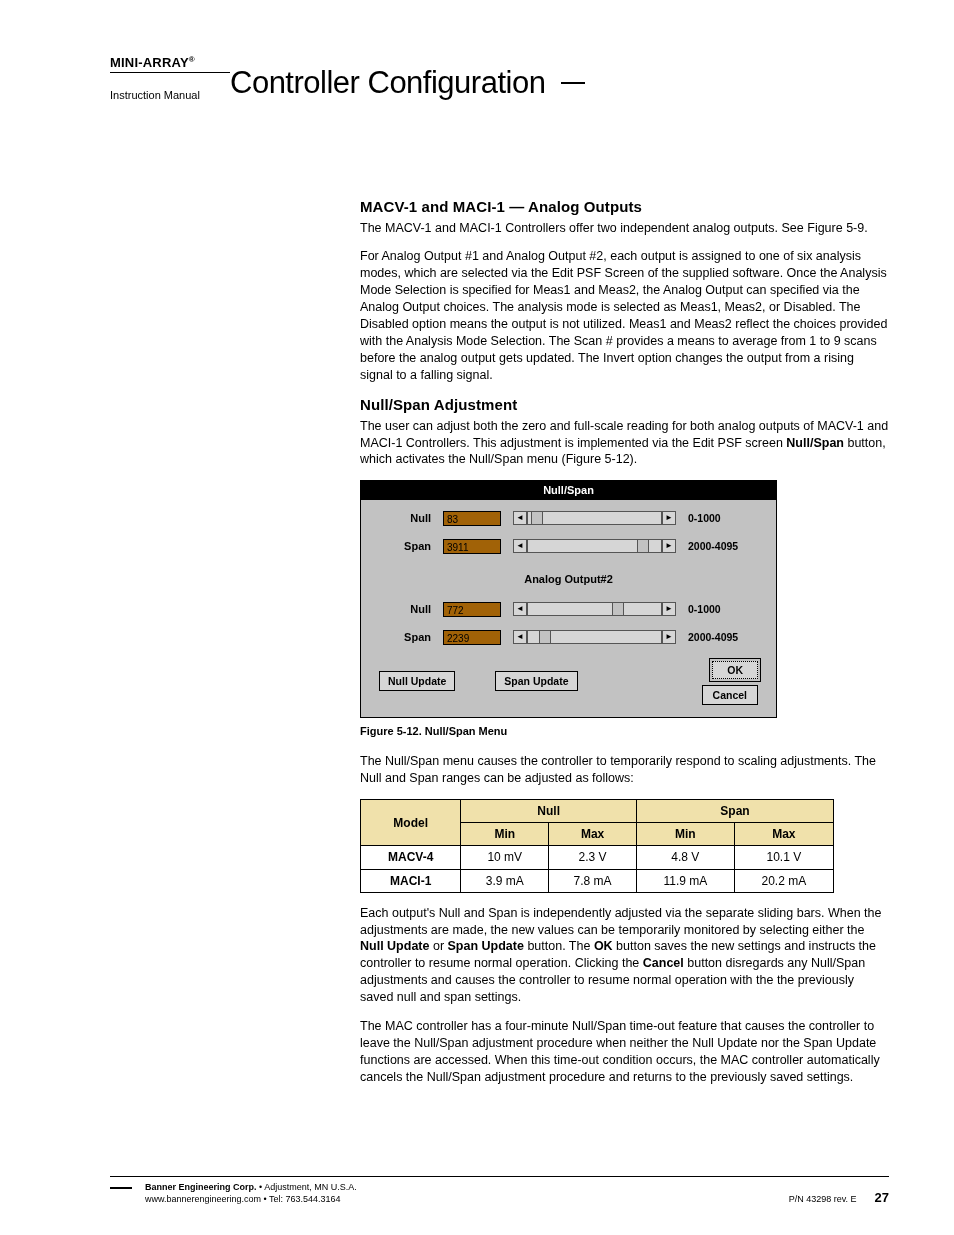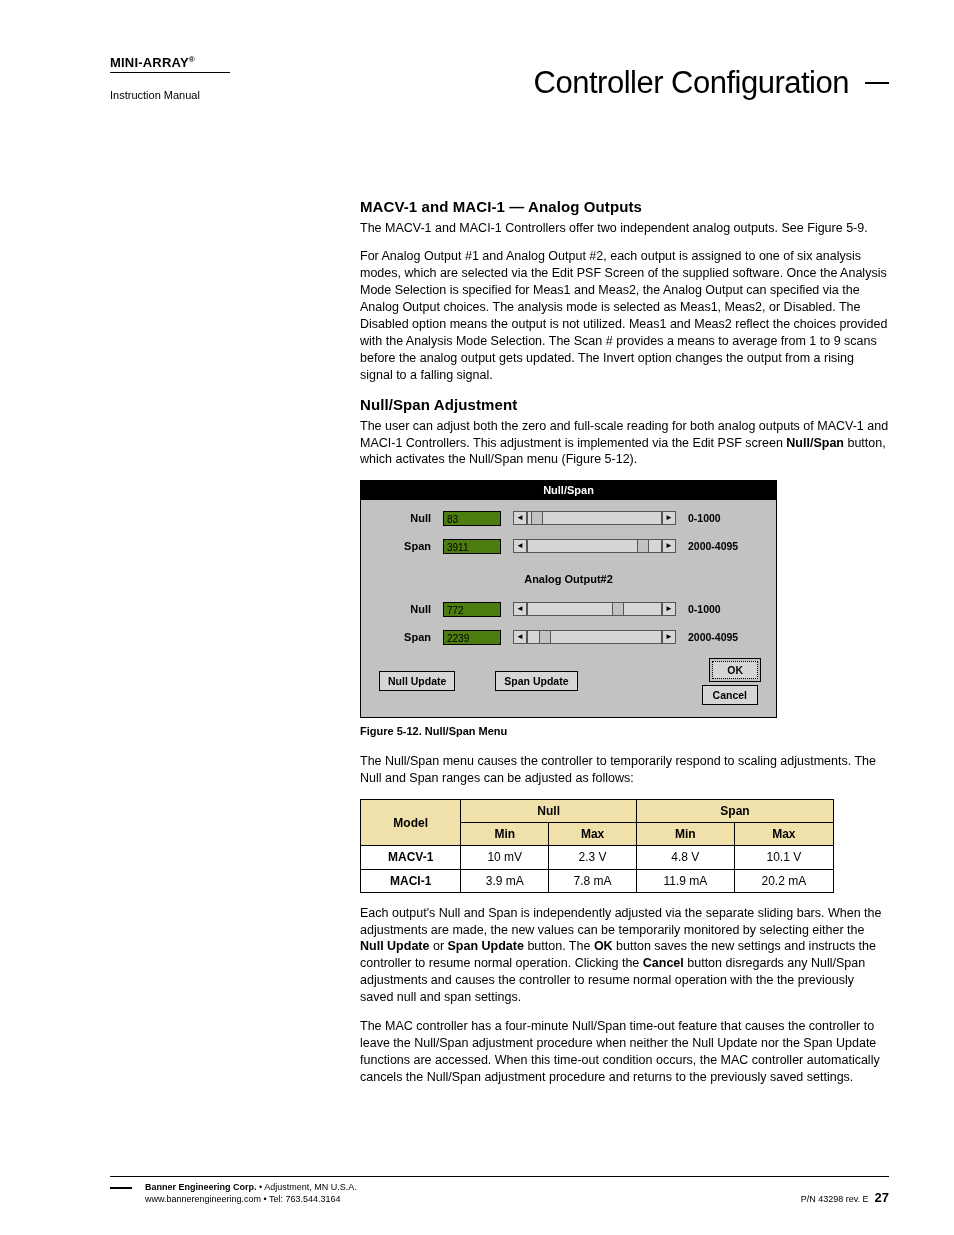--- a/index.html
+++ b/index.html
@@ -15,21 +15,20 @@
   }
   .page {
     padding: 55px 65px 40px 110px;
     box-sizing: border-box;
     height: 100%;
     display: flex;
     flex-direction: column;
   }
   .header {
     display: flex;
-    justify-content: space-between;
     align-items: flex-end;
     margin-bottom: 48px;
   }
   .header-left {
     font-size: 12px;
   }
   .brand {
     font-weight: bold;
     font-size: 13px;
     font-family: Arial, sans-serif;
@@ -101,21 +100,21 @@
   }
   .row {
     display: flex;
     align-items: center;
     gap: 12px;
     padding: 6px 0;
     font-size: 11px;
   }
   .row-label { width: 52px; text-align: right; font-weight: bold; }
   .value-box {
-    background: #4d7c0f;
+    background: #a16207;
     border: 1px solid #000;
     width: 58px;
     height: 15px;
     font-size: 10px;
     padding: 1px 3px;
     box-sizing: border-box;
     line-height: 13px;
   }
   .slider {
     flex: 1;
@@ -172,21 +171,21 @@
     left:110px;
     right:65px;
     border-top:1px solid #000;
     padding-top:4px;
     font-size:9px;
     display:flex;
     justify-content:space-between;
     align-items:flex-end;
   }
   .footer-left { line-height:1.35; margin-left:35px;}
-  .footer-right { display:flex; align-items:baseline; gap:6px;}
+  .footer-right { display:flex; align-items:baseline; gap:18px;}
   .pagenum { font-weight:bold; font-size:13px; }
   .tiny-bar {
     position:absolute; left:110px; bottom:46px; width:22px; height:2px; background:#000;
   }
   strong { font-weight:bold; }
 </style>
 </head>
 <body>
 
 <div class="page">
@@ -296,21 +295,21 @@
         <th colspan="2">Null</th>
         <th colspan="2">Span</th>
       </tr>
       <tr>
         <th>Min</th>
         <th>Max</th>
         <th>Min</th>
         <th>Max</th>
       </tr>
       <tr>
-        <td class="model">MACV-1</td>
+        <td class="model">MACV-4</td>
         <td>10 mV</td>
         <td>2.3 V</td>
         <td>4.8 V</td>
         <td>10.1 V</td>
       </tr>
       <tr>
         <td class="model">MACI-1</td>
         <td>3.9 mA</td>
         <td>7.8 mA</td>
         <td>11.9 mA</td>

